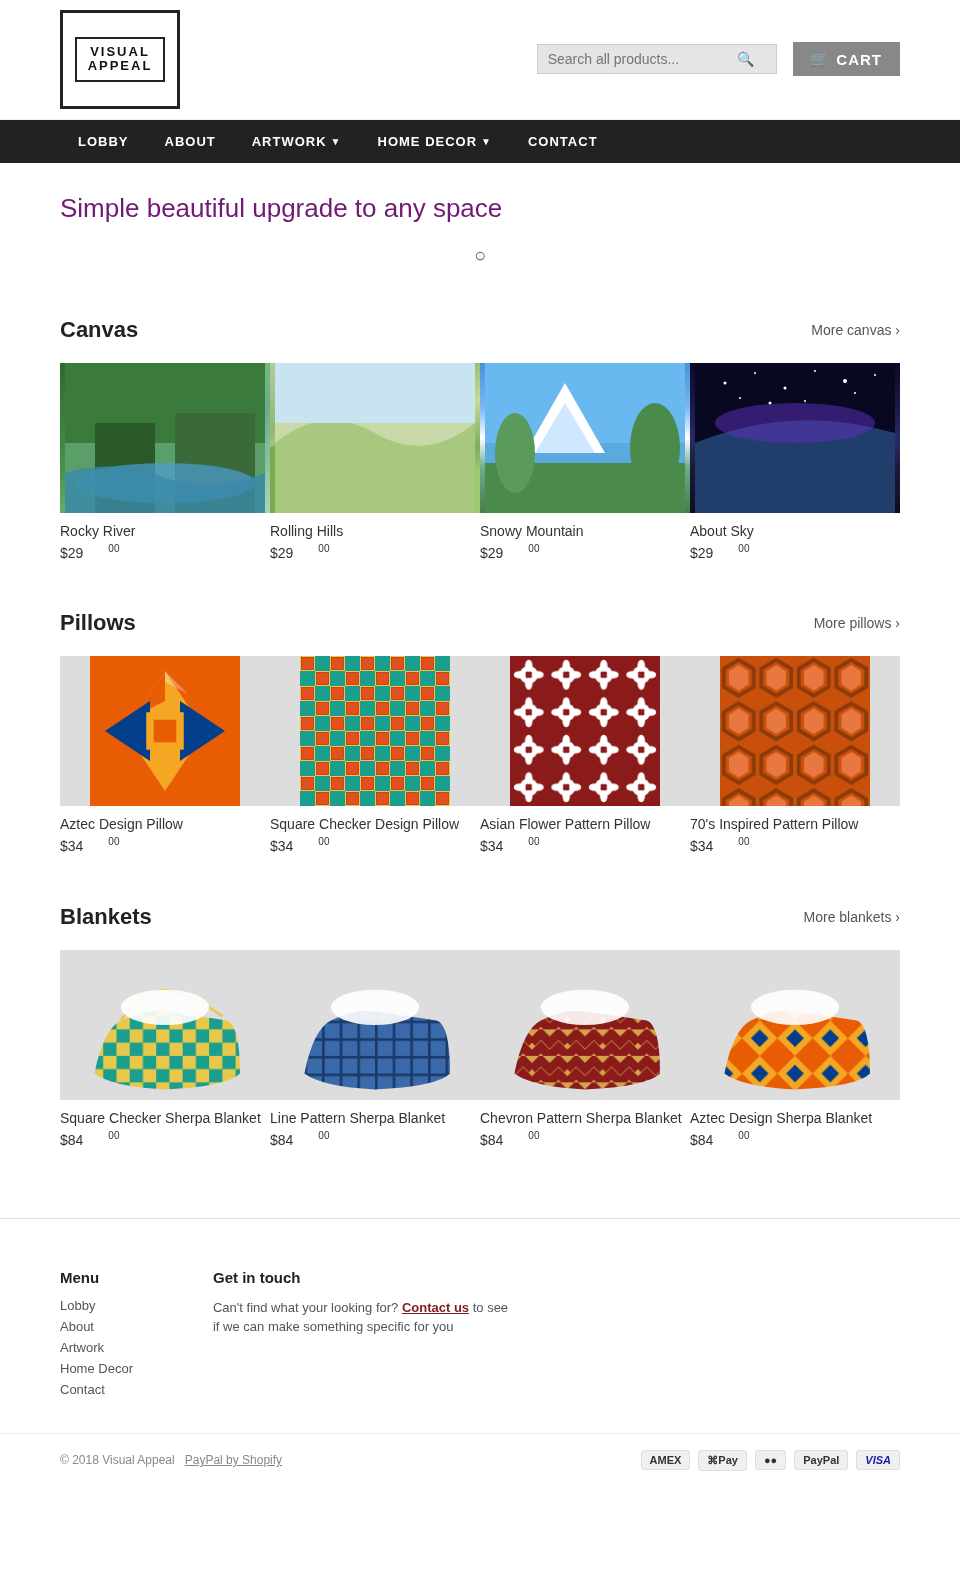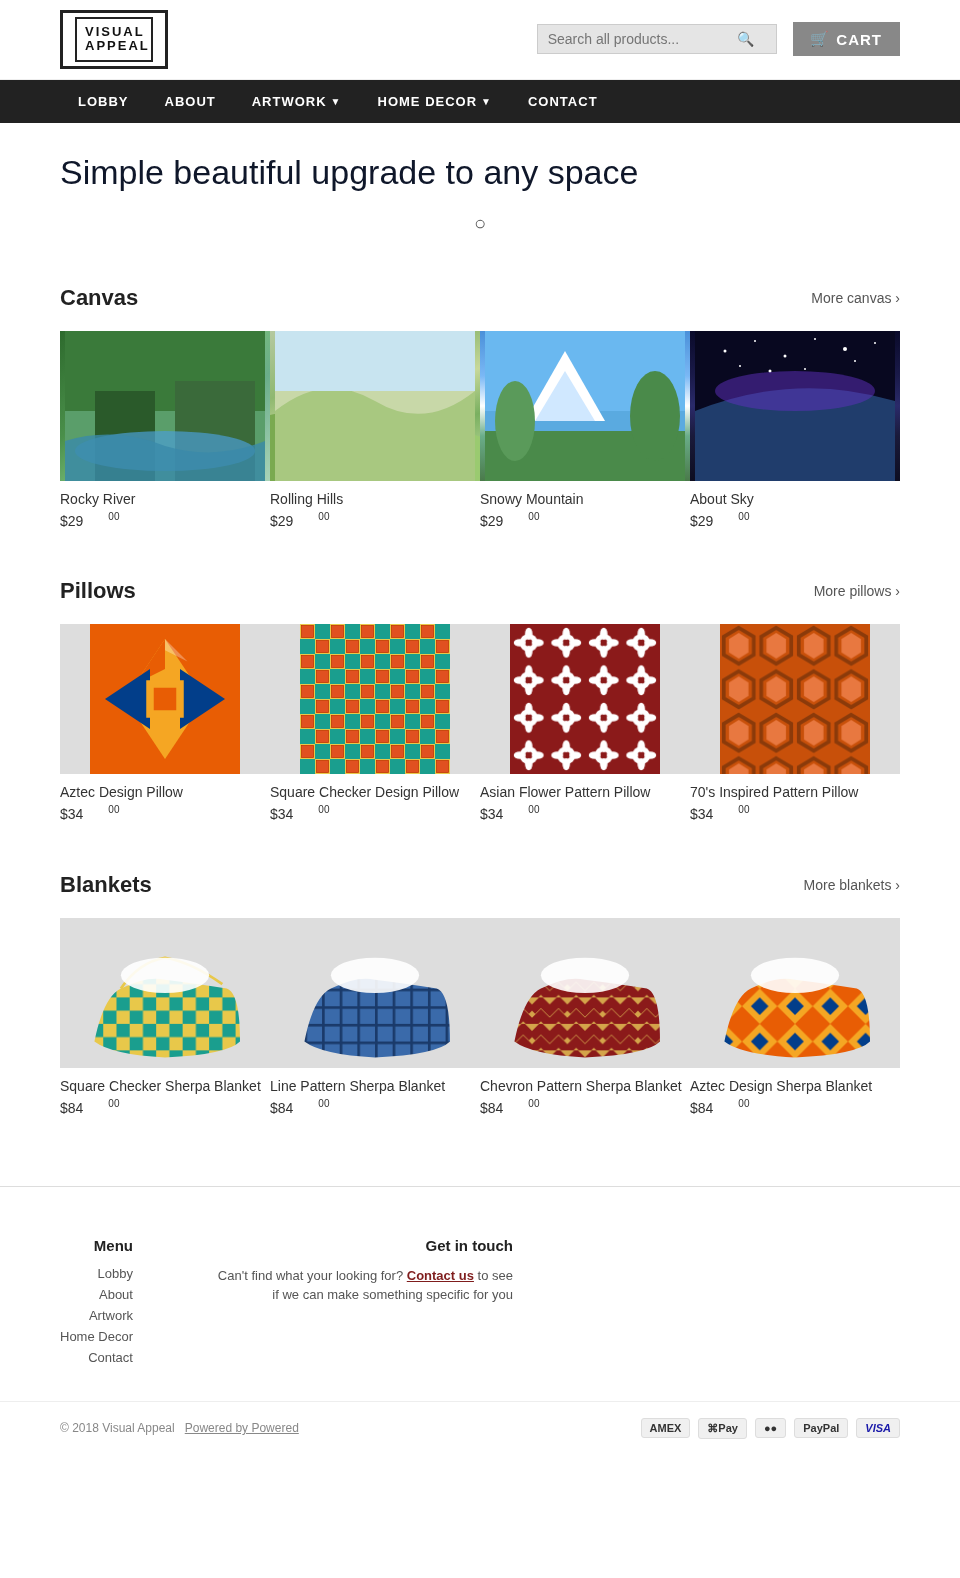--- a/index.html
+++ b/index.html
@@ -9,28 +9,28 @@
     .header {
       display: flex;
       align-items: center;
       justify-content: space-between;
       padding: 10px 60px;
       border-bottom: 1px solid #eee;
       background: #fff;
     }
     .logo-box {
       border: 3px solid #222;
-      padding: 4px 12px;
+      padding: 24px 12px;
       text-align: center;
       font-weight: 900;
       font-size: 22px;
       line-height: 1.1;
       letter-spacing: 2px;
       color: #111;
-      width: 108px;
+      width: 120px;
     }
     .logo-inner {
       border: 2px solid #222;
       padding: 6px 8px;
       font-size: 13px;
     }
     .header-right {
       display: flex;
       align-items: center;
       gap: 16px;
@@ -92,23 +92,23 @@
       text-decoration: none;
     }
     .nav-arrow { font-size: 10px; }
 
     
     .hero {
       padding: 30px 60px 10px;
       text-align: center;
     }
     .hero h1 {
-      font-size: 34px;
+      font-size: 26px;
       font-weight: 400;
-      color: #0f172a;
+      color: #701a75;
       text-align: left;
     }
     .hero-dot {
       text-align: center;
       padding: 20px 0;
       font-size: 20px;
       color: #555;
     }
 
     
@@ -176,21 +176,20 @@
     
     .footer {
       background: #fff;
       border-top: 1px solid #ddd;
       margin-top: 40px;
     }
     .footer-main {
       display: flex;
       gap: 80px;
       padding: 50px 60px 30px;
-      text-align: right;
     }
     .footer-col h3 {
       font-size: 15px;
       font-weight: bold;
       margin-bottom: 12px;
       color: #222;
     }
     .footer-col a, .footer-col p {
       display: block;
       font-size: 13px;
@@ -505,21 +504,21 @@
       <h3>Get in touch</h3>
       <p class="contact-text">
         <span>Can't find what your looking for? </span><span class="contact-link">Contact us</span><span> to see if we can make something specific for you</span>
       </p>
     </div>
   </div>
   <div class="footer-bottom">
     <div>
       <span>© 2018 Visual Appeal</span>
       &nbsp;
-      <a style="color:#888;text-decoration:underline;cursor:pointer;">Powered by Powered</a>
+      <a style="color:#888;text-decoration:underline;cursor:pointer;">PayPal by Shopify</a>
     </div>
     <div class="payment-icons">
       <div class="pay-icon">AMEX</div>
       <div class="pay-icon">⌘Pay</div>
       <div class="pay-icon">●●</div>
       <div class="pay-icon">PayPal</div>
       <div class="pay-icon" style="color:#1a1aaa;font-style:italic;">VISA</div>
     </div>
   </div>
 </footer>

